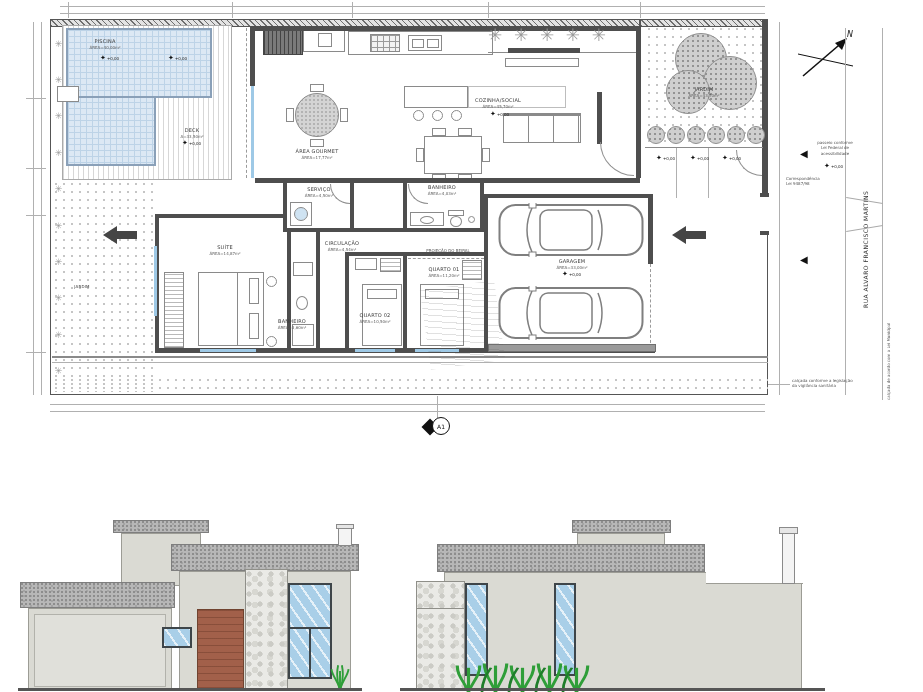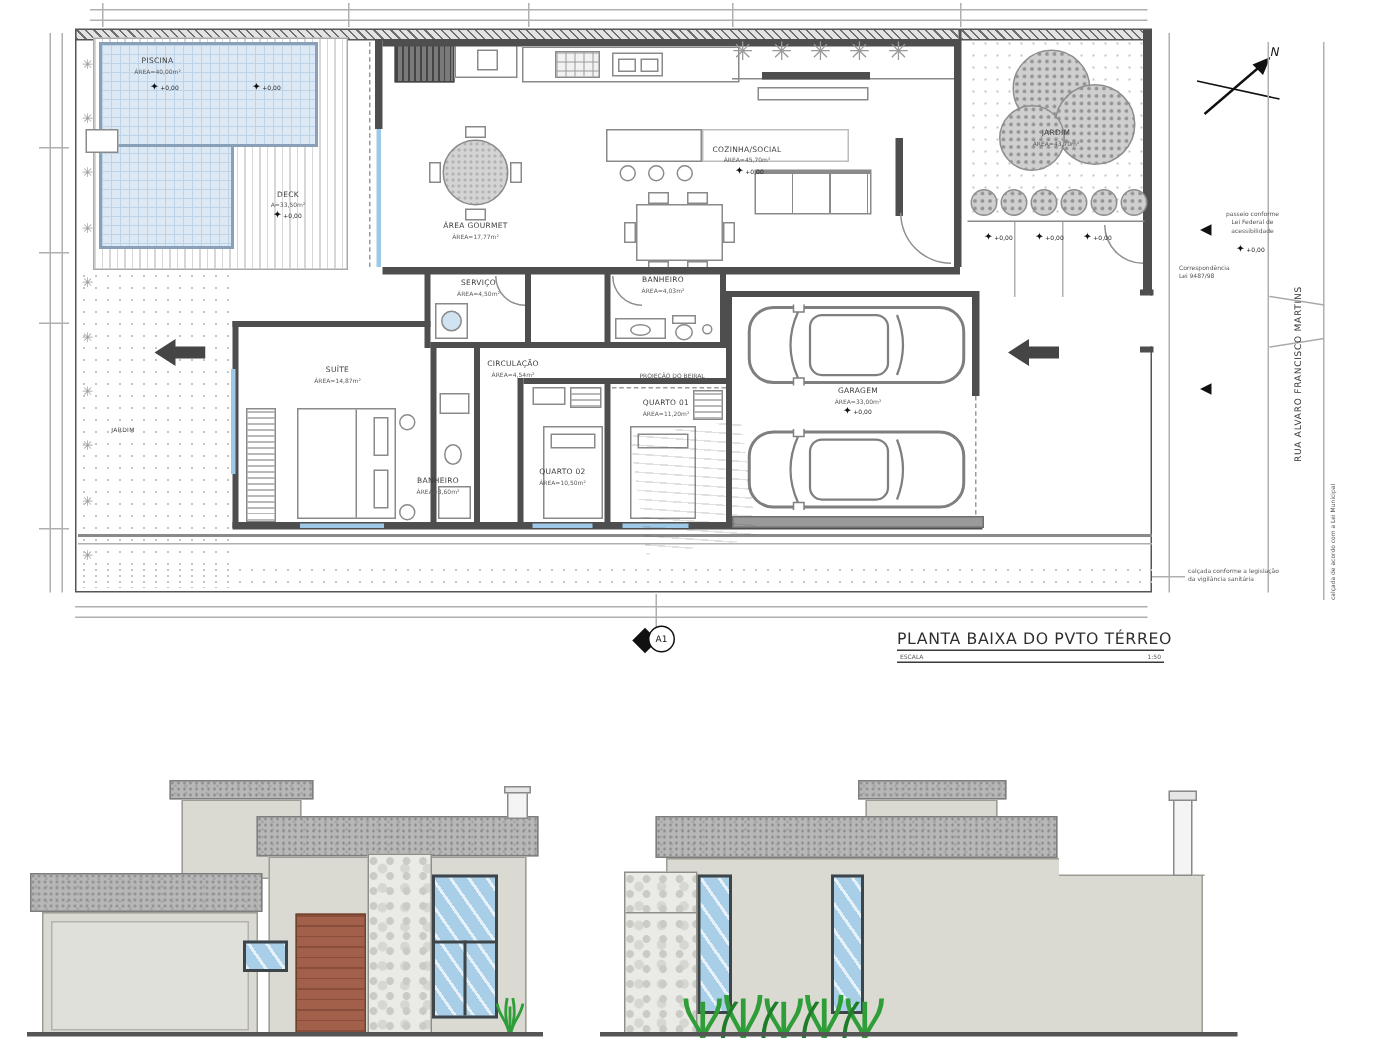--- a/index.html
+++ b/index.html
@@ -343,27 +343,20 @@
     <div class="abs lvl" style="left:722px;top:156px">
       <span class="star">✦</span>
       <span>+0,00</span>
     </div>
 
     <div class="abs tickv" style="left:437px;top:396px;height:24px"></div>
     <div class="abs" style="left:424px;top:421px;width:12px;height:12px;background:#111;transform:rotate(45deg)"></div>
     <div class="abs" style="left:432px;top:417px;width:18px;height:18px;border:1.5px solid #111;border-radius:50%;background:#fff;display:flex;align-items:center;justify-content:center;font-size:6px;color:#111">
       <span>A1</span>
     </div>
-    <div class="abs" style="left:598px;top:420px;width:178px">
-      <div style="font-size:10.5px;color:#2e2e2e;letter-spacing:.4px;border-bottom:1.5px solid #3a3a3a;padding-bottom:1px;white-space:nowrap">PLANTA BAIXA DO PVTO TÉRREO</div>
-      <div style="display:flex;justify-content:space-between;font-size:4px;color:#555;border-bottom:1px solid #3a3a3a;padding:1px 2px">
-        <span>ESCALA</span>
-        <span>1:50</span>
-      </div>
-    </div>
 
     <svg class="abs" style="left:795px;top:32px" width="62" height="50" viewBox="0 0 62 50">
       <line x1="8" y1="44" x2="50" y2="8" stroke="#111" stroke-width="1.6"></line>
       <polygon points="52,6 40,11 47,18" fill="#111"></polygon>
       <line x1="3" y1="22" x2="58" y2="34" stroke="#111" stroke-width="1"></line>
     </svg>
     <div class="abs" style="left:847px;top:30px;font-size:8px;font-style:italic;color:#111">N</div>
     <div class="abs tickv" style="left:845px;top:28px;height:367px"></div>
     <div class="abs tickv" style="left:882px;top:28px;height:372px"></div>
     <div class="abs" style="left:846px;top:200px;width:37px;border-top:1px solid #aaa;transform:rotate(9deg)"></div>

